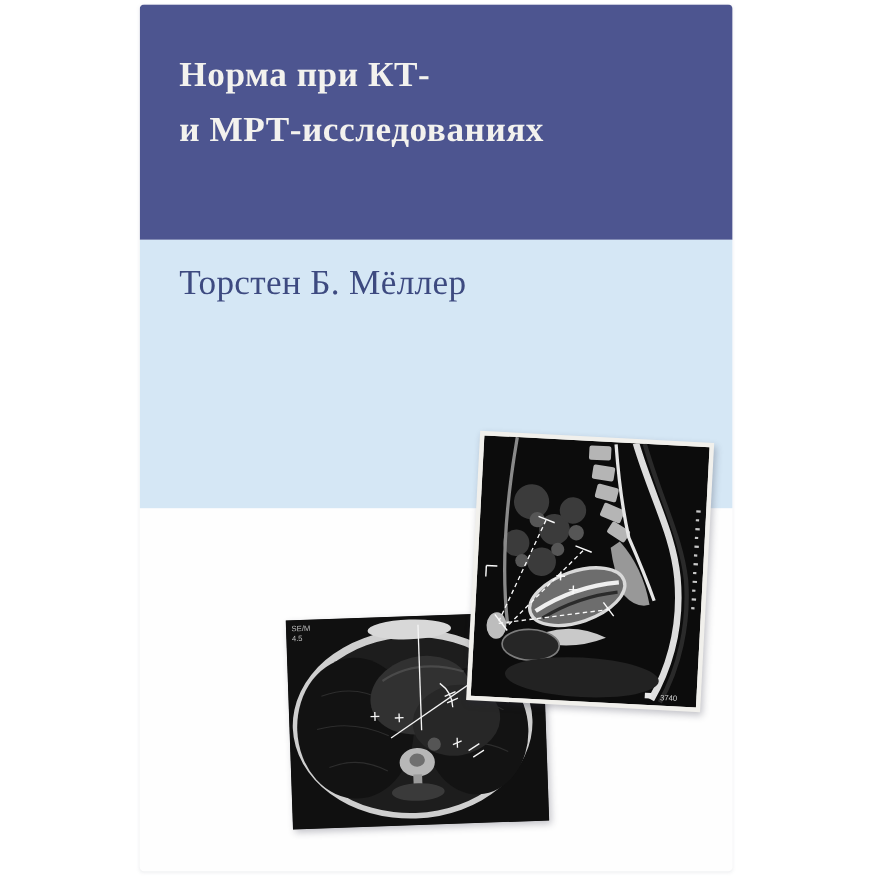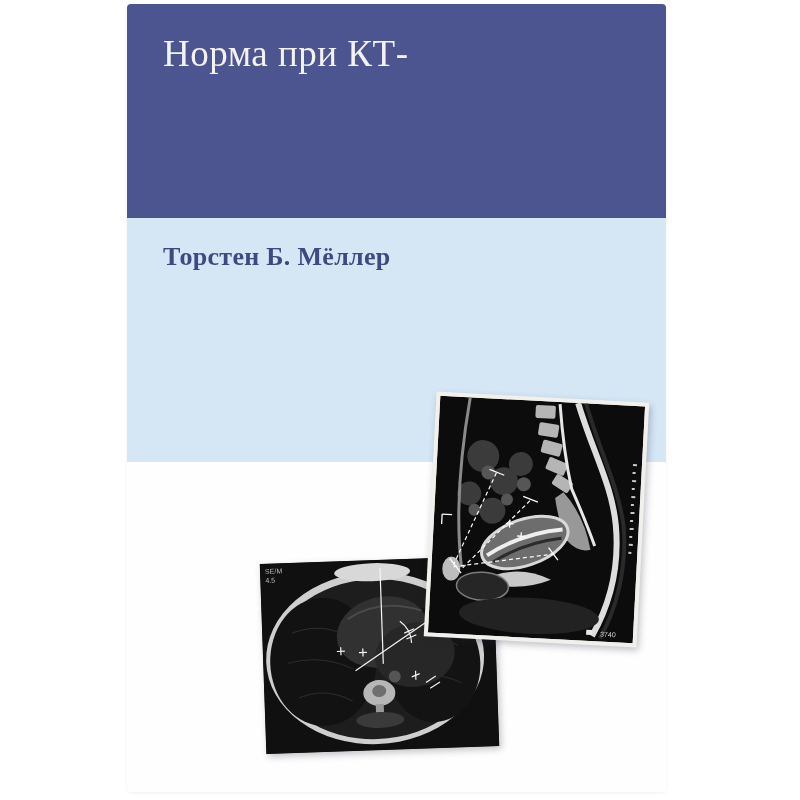--- a/index.html
+++ b/index.html
@@ -17,25 +17,25 @@
 
   .book{position:absolute;left:127px;top:4px;width:539px;height:788px;
     background:#fefefe;border-radius:4px;overflow:hidden;
     box-shadow:0 1px 3px rgba(120,130,150,0.12);}
 
   .band-dark{position:absolute;left:0;top:0;width:539px;height:214px;
     background:var(--c-band_dark);}
   .band-light{position:absolute;left:0;top:214px;width:539px;height:244px;
     background:var(--c-band_light);}
 
-  .title-block{position:absolute;left:36px;top:25px;
-    color:var(--c-title_text);font-weight:normal;font-size:37px;line-height:50px;
+  .title-block{position:absolute;left:36px;top:38px;
+    color:var(--c-title_text);font-weight:bold;font-size:32px;line-height:50px;
     letter-spacing:0.5px;}
   .author-block{position:absolute;left:36px;top:236px;
-    color:var(--c-author_text);font-weight:bold;font-size:26px;line-height:33px;
+    color:var(--c-author_text);font-weight:normal;font-size:32px;line-height:33px;
     letter-spacing:0.3px;}
 
   .scan{position:absolute;box-shadow:2px 3px 7px rgba(40,40,60,0.28);}
   .scan svg{display:block;}
   .scan-axial{left:136px;top:556px;width:233px;height:190px;
     transform:rotate(-2deg);z-index:2;background:#101010;}
   .scan-sagittal{left:303px;top:393px;width:213px;height:245px;
     padding:4px;background:#f1f0ec;transform:rotate(3deg);z-index:3;}
 
   .logo{position:absolute;left:468px;top:706px;width:70px;height:84px;z-index:1;}
@@ -47,20 +47,21 @@
 <body>
 
 <div class="stage">
   <div class="book">
 
     <div class="band-dark"></div>
     <div class="band-light"></div>
 
     <div class="title-block">
       <div>Норма при КТ-</div>
+      <div>и МРТ-исследованиях</div>
     </div>
 
     <div class="author-block">
       <div>Торстен Б. Мёллер</div>
     </div>
 
     <div class="scan scan-axial">
       <svg width="233" height="190" viewBox="0 0 233 190" xmlns="http://www.w3.org/2000/svg">
         <rect x="0" y="0" width="233" height="190" fill="#101010"></rect>
 

